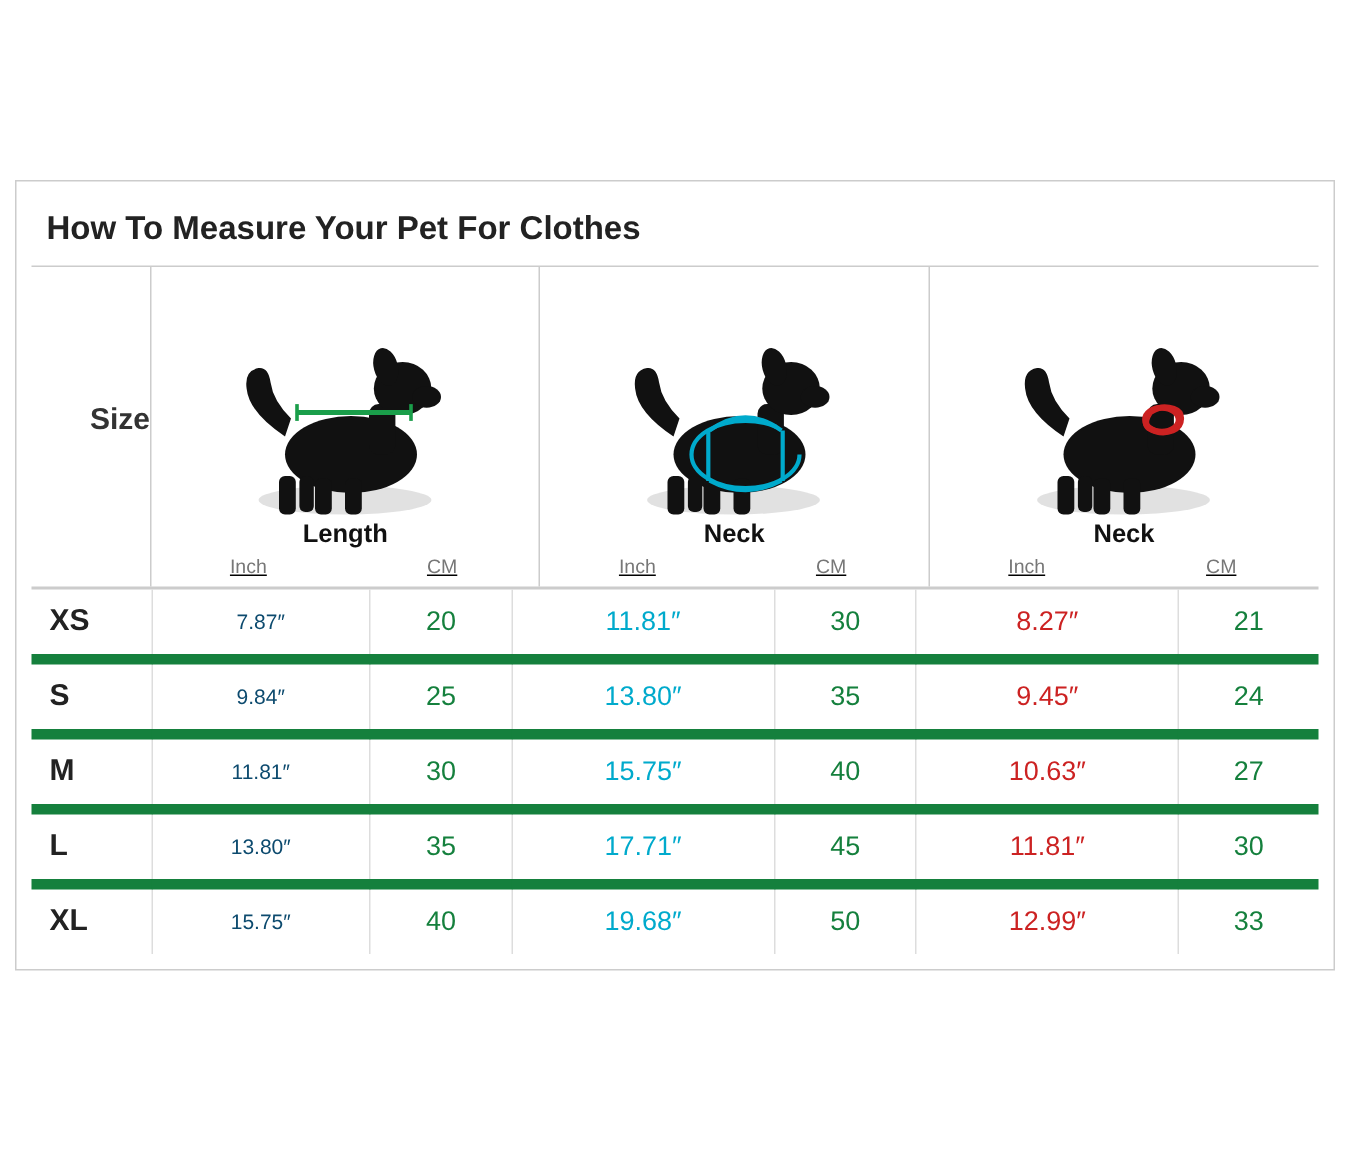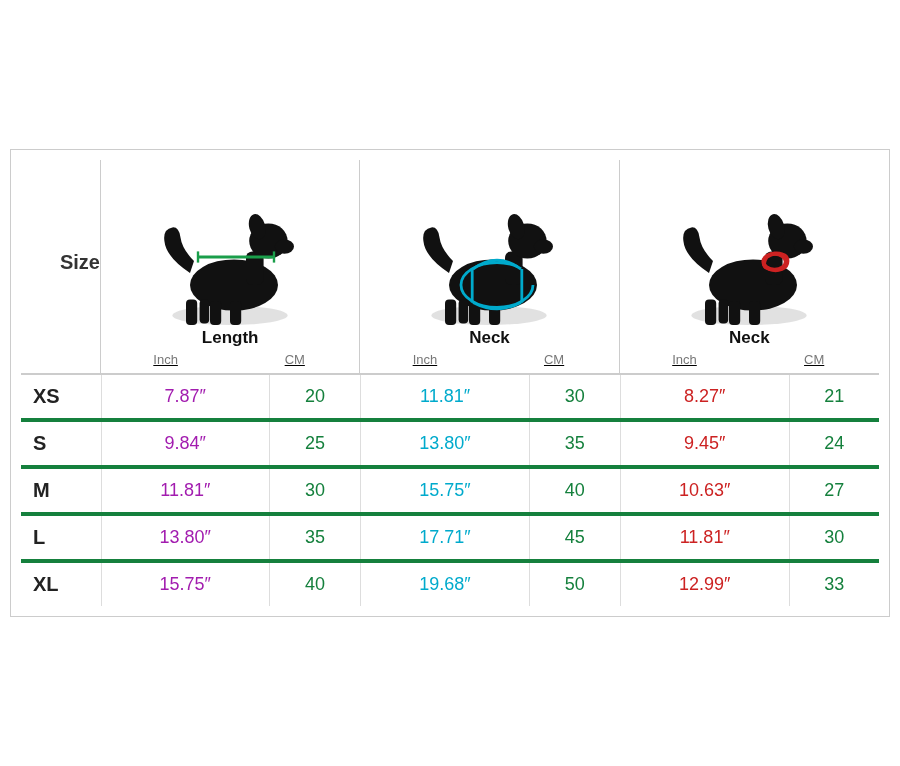--- a/index.html
+++ b/index.html
@@ -28,42 +28,42 @@
     .dog-svg {
       width: 160px;
       height: 150px;
     }
     
     .data-table {
       width: 100%;
       border-collapse: collapse;
     }
     .data-table tr {
-      border-bottom: 4px solid #15803d;
+      border-bottom: 7px solid #15803d;
     }
     .data-table tr:last-child {
       border-bottom: none;
     }
     .data-table td {
       padding: 10px 8px;
       text-align: center;
       font-size: 18px;
       color: #333;
       border-right: 1px solid #ddd;
     }
     .data-table td:last-child { border-right: none; }
     .data-table td.row-size {
       font-size: 20px;
       font-weight: bold;
       color: #222;
       text-align: left;
       padding-left: 12px;
       width: 80px;
     }
-    .data-table td.length-inch { color: #a21caf; font-size: 18px; }
+    .data-table td.length-inch { color: #0c4a6e; font-size: 14px; }
     .data-table td.chest-inch { color: #00aacc; font-size: 18px; }
     .data-table td.neck-inch { color: #cc2222; font-size: 18px; }
     .data-table td.cm-val { color: #15803d; font-size: 18px; }
 
     
     .dog-wrap {
       display: flex;
       flex-direction: column;
       align-items: center;
       width: 100%;
@@ -112,20 +112,21 @@
     .shadow-ellipse {
       fill: #aaa;
       opacity: 0.35;
     }
   </style>
 </head>
 <body>
 
 <div class="chart-container">
 
+  <div class="chart-title">How To Measure Your Pet For Clothes</div>
 
   <div class="header-illustrations">
 
     <div class="illus-cell illus-size-label">
       <span>Size</span>
     </div>
 
     <div class="illus-cell">
       <div class="dog-wrap">
 

